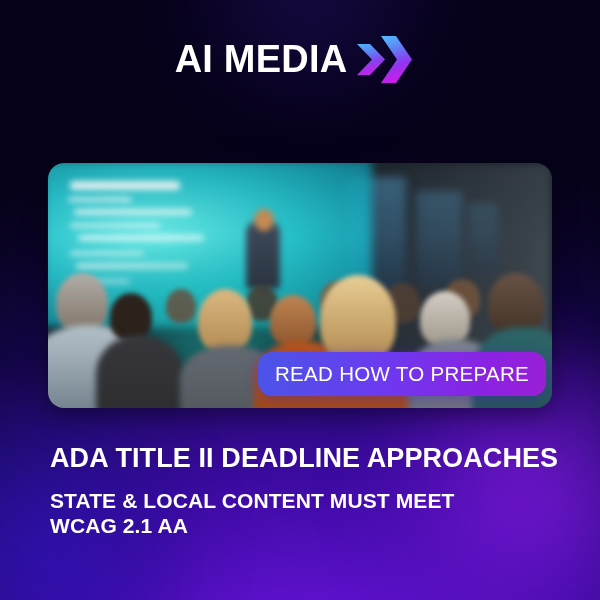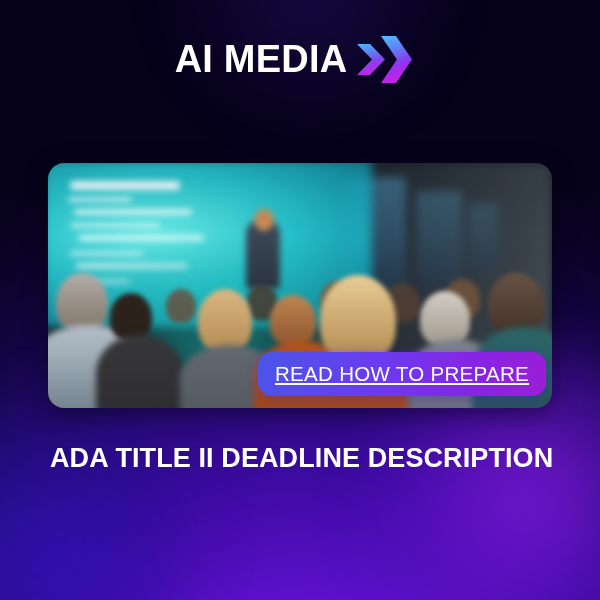--- a/index.html
+++ b/index.html
@@ -180,21 +180,20 @@
     border-radius: 14px;
     background: linear-gradient(100deg, #4a55e8 0%, #6b3bf0 42%, #8a22e3 78%, #9b1fd6 100%);
     color: #ffffff;
     font-family: "Liberation Sans", sans-serif;
     font-size: 20.5px;
     font-weight: 400;
     letter-spacing: 0.3px;
     cursor: pointer;
     white-space: nowrap;
     box-shadow: 0 3px 14px rgba(70,30,190,0.45);
-    text-decoration: underline;
   }
 
   
   #headline {
     position: absolute;
     left: 50px;
     top: 443px;
     color: #ffffff;
     font-size: 27px;
     font-weight: 600;
@@ -295,15 +294,19 @@
 
       <div class="head" style="left:440px; top:110px; width:56px; height:62px; background:linear-gradient(180deg,#6b5548,#4a382c);"></div>
       <div class="shoulder" style="left:424px; top:164px; width:104px; height:92px; background:#2f6d70;"></div>
 
       <div id="photo-shade"></div>
     </div>
   </div>
 
   <button id="cta-button">READ HOW TO PREPARE</button>
 
-  <div id="headline">ADA TITLE II DEADLINE DESCRIPTION</div>
+  <div id="headline">ADA TITLE II DEADLINE APPROACHES</div>
+  <div id="subheadline">
+    <span class="sub-line">STATE &amp; LOCAL CONTENT MUST MEET</span>
+    <span class="sub-line">WCAG 2.1 AA</span>
+  </div>
 
 </div>
 
 </body></html>

